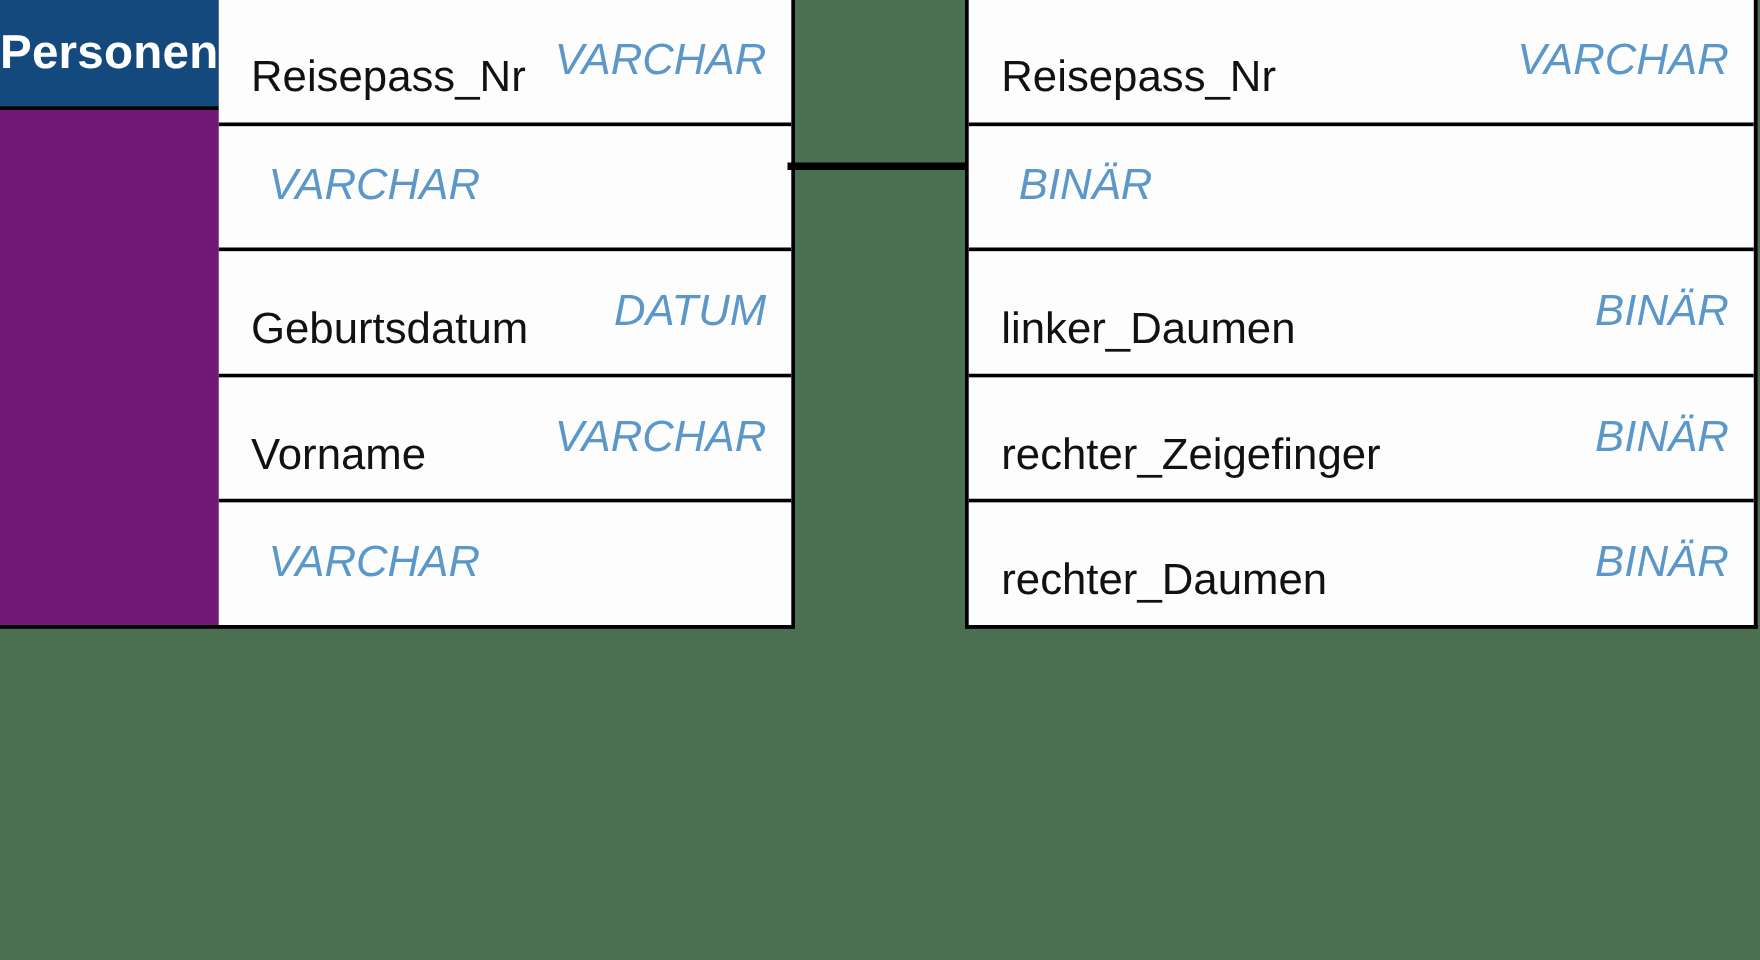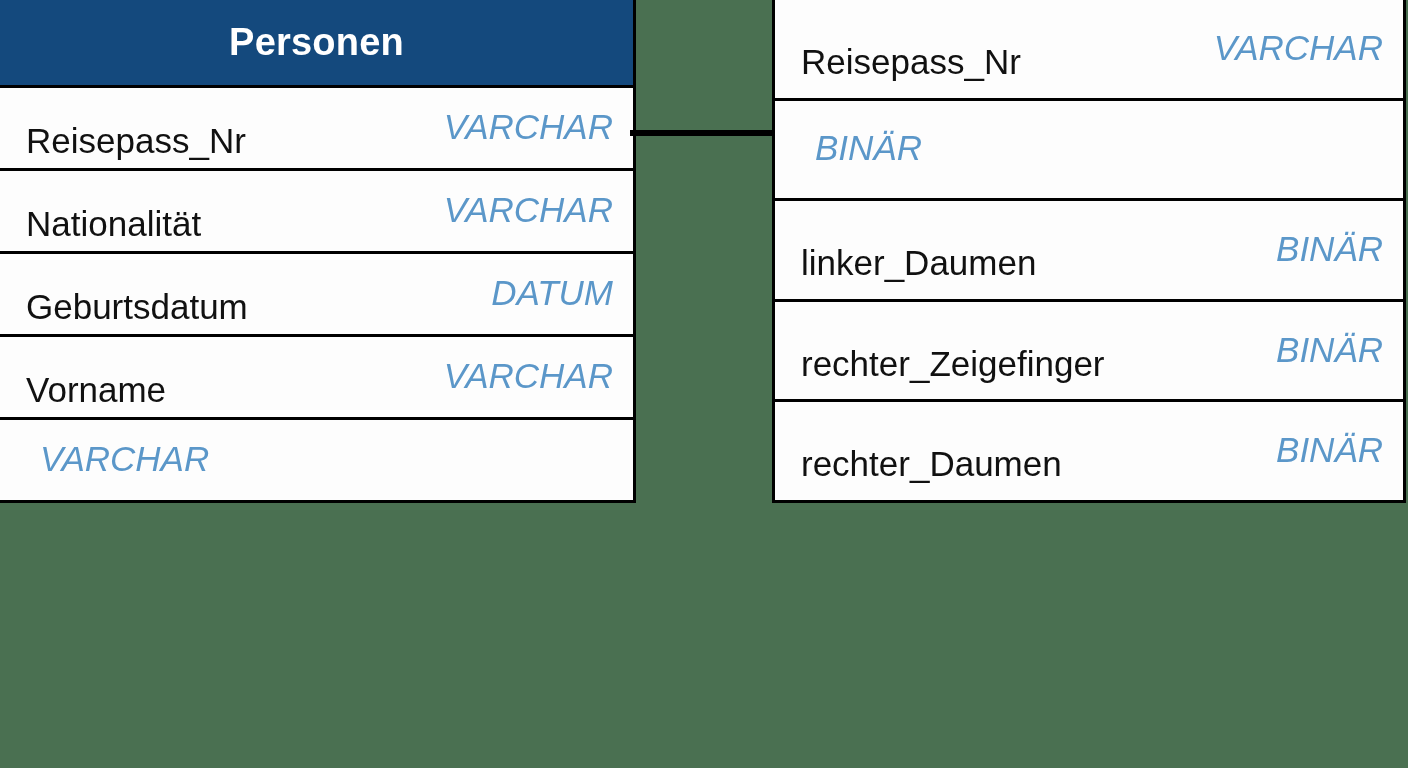--- a/index.html
+++ b/index.html
@@ -20,21 +20,21 @@
     top: 0;
     width: 1408px;
     height: 768px;
   }
   .entity {
     position: absolute;
     box-sizing: border-box;
     border: 3px solid #000000;
     background: #701a75;
     display: flex;
-    flex-direction: column;
+    flex-direction: row;
   }
   .entity-header {
     box-sizing: border-box;
     background: #14497d;
     color: #ffffff;
     font-size: 38px;
     font-weight: bold;
     text-align: center;
     line-height: 85px;
     height: 88px;
@@ -111,21 +111,20 @@
 <div id="canvas">
 
   <div class="entity" id="entity-personen">
     <div class="entity-header">Personen</div>
     <div class="attr-list">
       <div class="attr-row">
         <span class="attr-name">Reisepass_Nr</span>
         <span class="attr-type">VARCHAR</span>
       </div>
       <div class="attr-row">
-        <span class="attr-name">Nationalität</span>
         <span class="attr-type">VARCHAR</span>
       </div>
       <div class="attr-row">
         <span class="attr-name">Geburtsdatum</span>
         <span class="attr-type">DATUM</span>
       </div>
       <div class="attr-row">
         <span class="attr-name">Vorname</span>
         <span class="attr-type">VARCHAR</span>
       </div>

